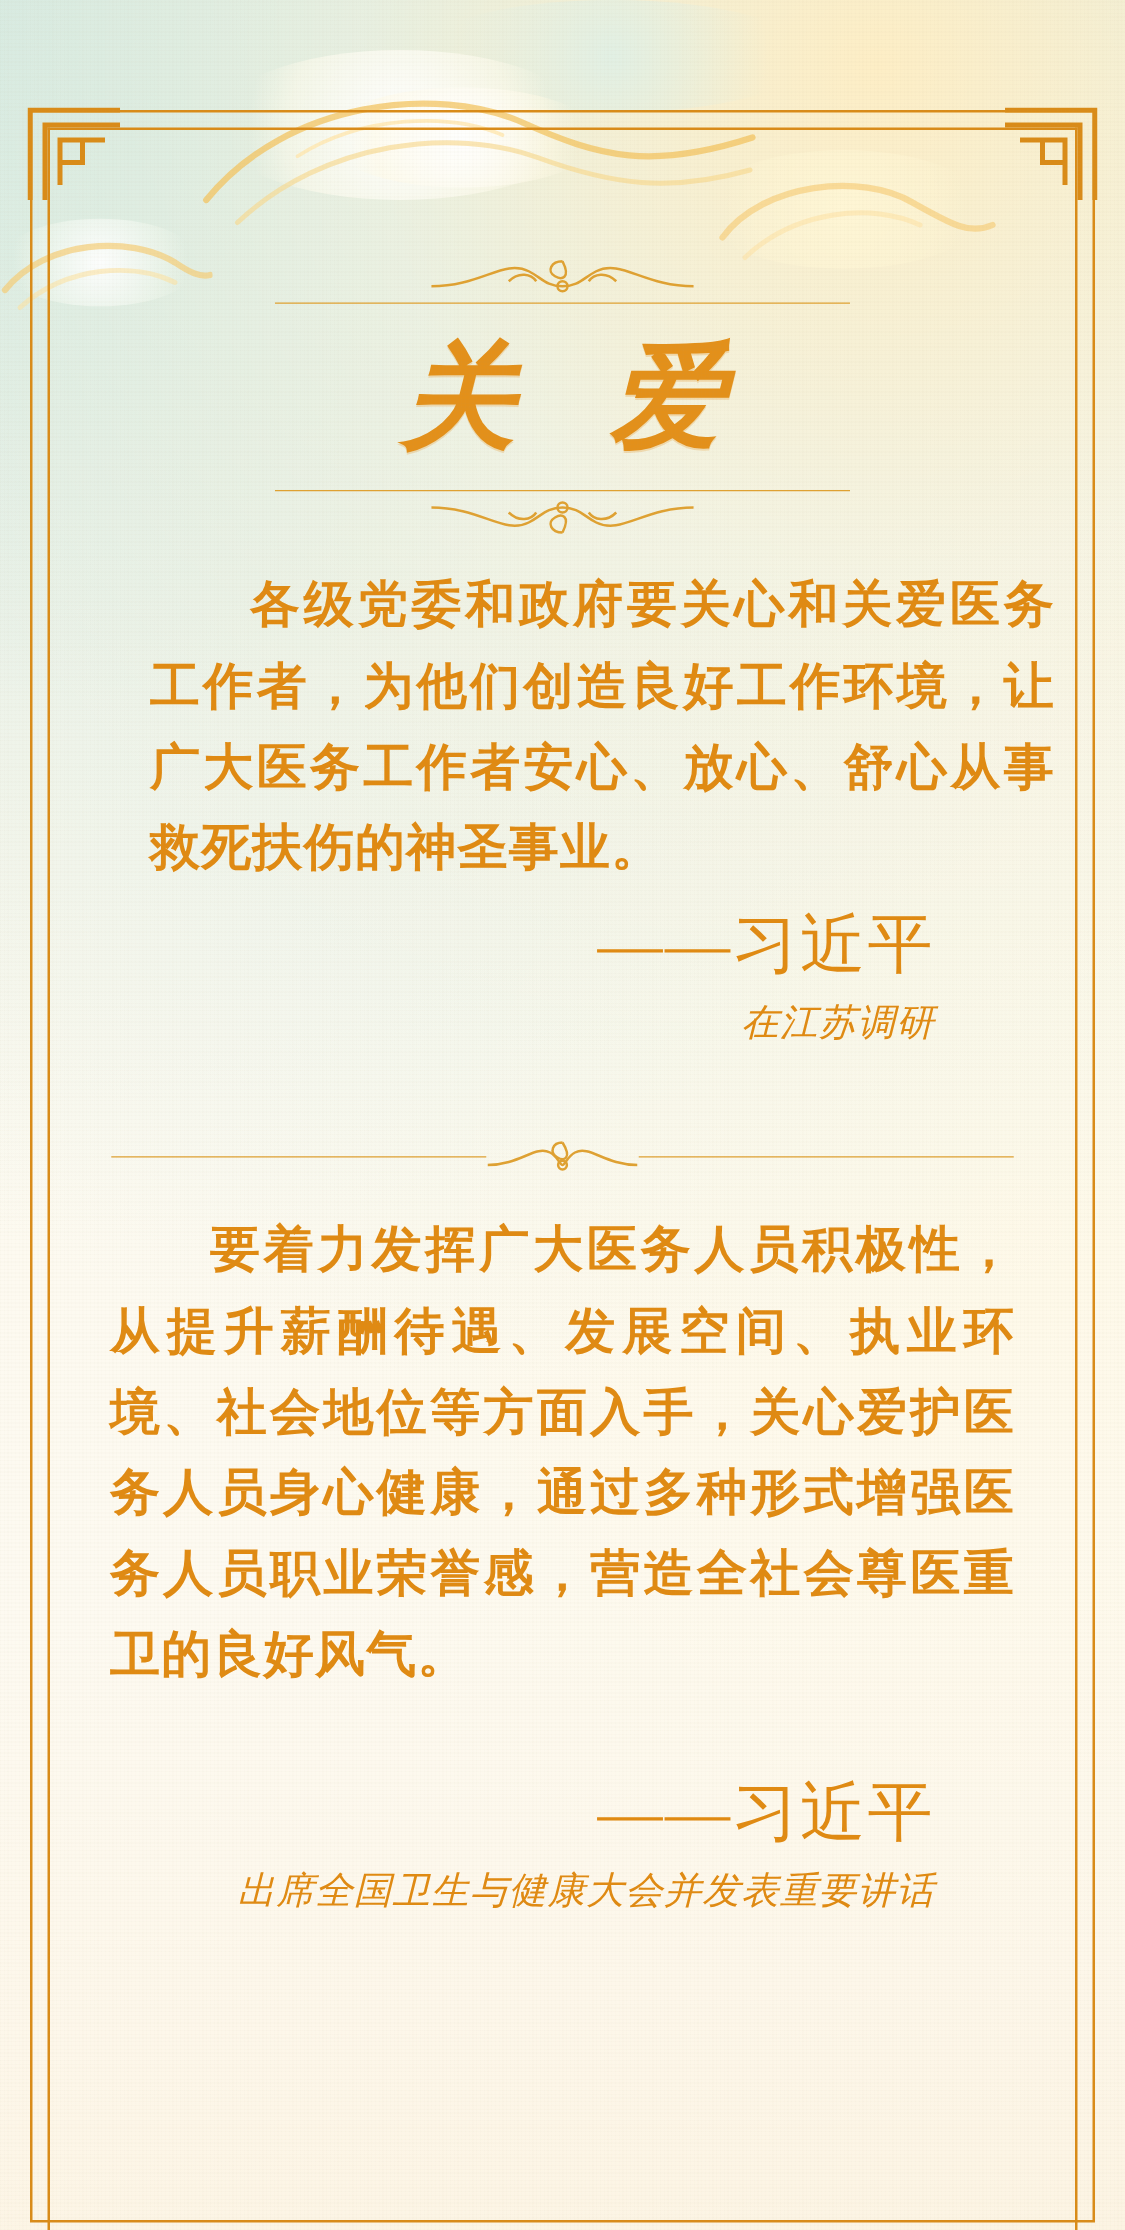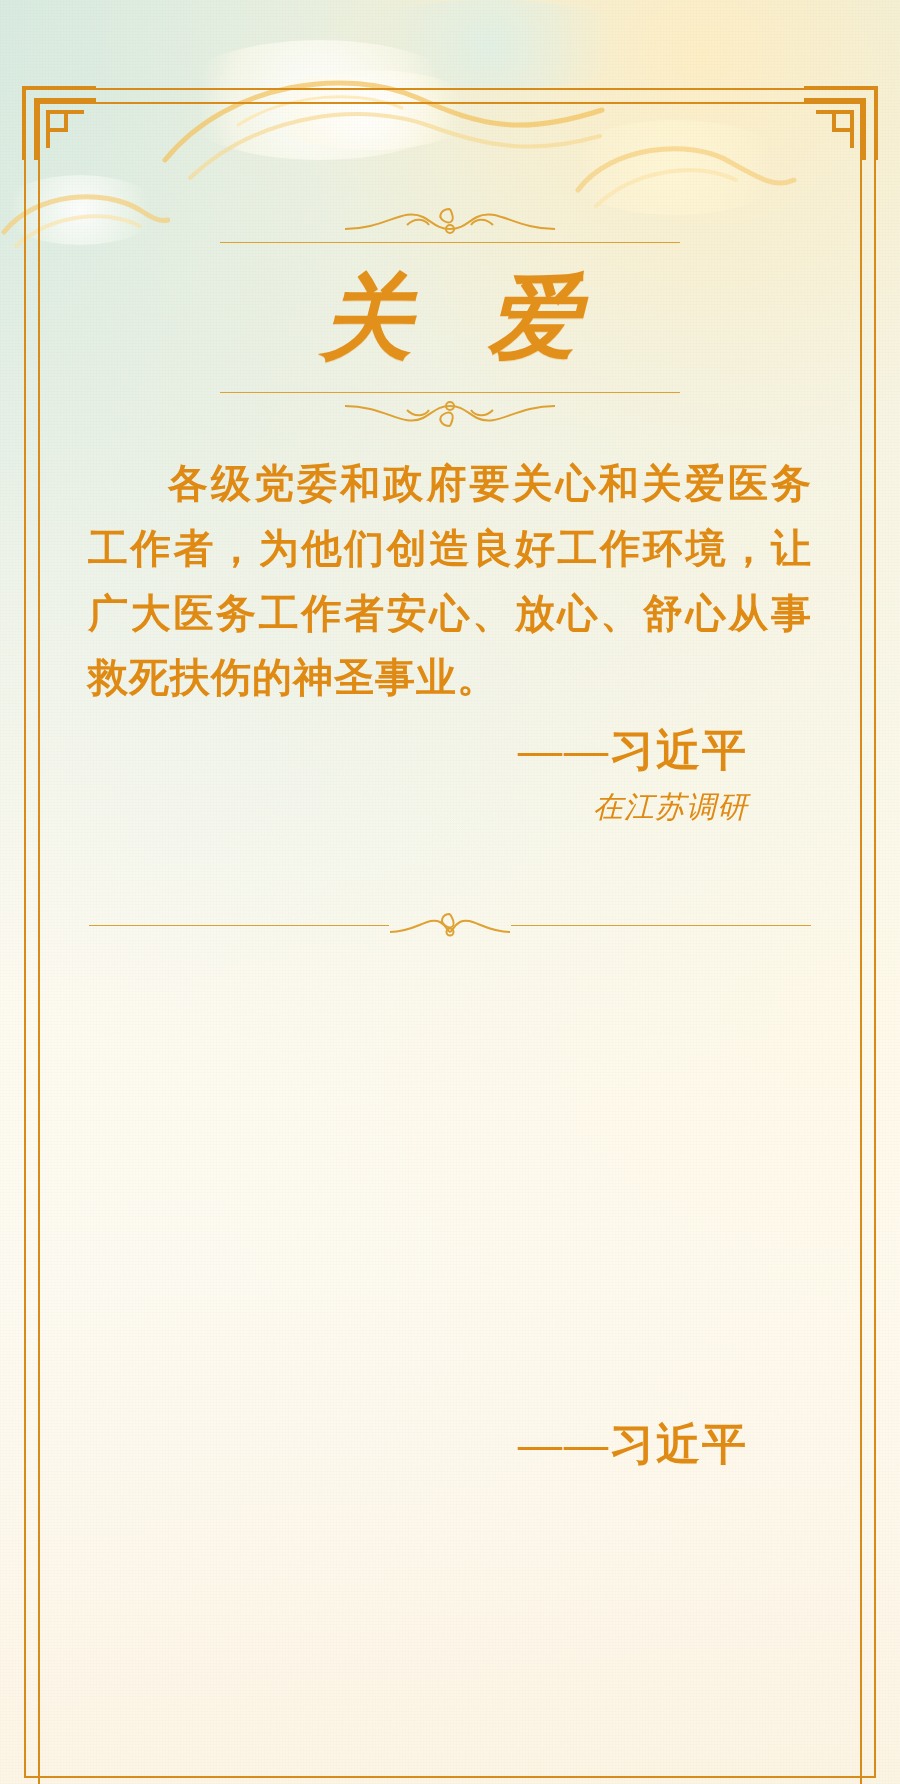--- a/index.html
+++ b/index.html
@@ -112,35 +112,35 @@
     width: 724px;
     color: #e08a12;
     font-weight: 700;
     font-size: 40px;
     line-height: 1.62;
     letter-spacing: 1px;
     text-align: justify;
     text-justify: inter-ideograph;
     text-indent: 80px;
   }
-  #quote1-body { top: 452px; }
+  #quote1-body { top: 452px; margin-left: 32px; }
   #quote2-body { top: 968px; }
 
   .attrib {
     position: absolute;
     width: 660px;
     left: 88px;
     text-align: right;
     color: #e08a12;
   }
   #attrib1 { top: 718px; }
   #attrib2 { top: 1412px; }
   .attrib .author {
-    font-size: 44px;
-    font-weight: 700;
+    font-size: 52px;
+    font-weight: 400;
     letter-spacing: 2px;
     line-height: 1.5;
   }
   .attrib .date {
     font-size: 30px;
     letter-spacing: 1px;
     line-height: 1.55;
     margin-top: 6px;
   }
   .attrib .occasion {
@@ -257,19 +257,21 @@
     <svg class="ornament" viewBox="0 0 120 34">
       <g fill="none" stroke="#dfa132" stroke-width="2">
         <path d="M0 24 C 26 24, 38 8, 50 14 C 56 17, 58 24, 60 24 C 62 24, 64 17, 70 14 C 82 8, 94 24, 120 24"></path>
         <path d="M60 6 C 52 6, 49 14, 56 18 C 61 21, 68 19, 60 6"></path>
         <circle cx="60" cy="24" r="3.5"></circle>
       </g>
     </svg>
     <div class="rule"></div>
   </div>
 
+  <div class="quote-body" id="quote2-body">要着力发挥广大医务人员积极性，从提升薪酬待遇、发展空间、执业环境、社会地位等方面入手，关心爱护医务人员身心健康，通过多种形式增强医务人员职业荣誉感，营造全社会尊医重卫的良好风气。</div>
 
   <div class="attrib" id="attrib2">
     <div class="author">——习近平</div>
+    <div class="occasion">出席全国卫生与健康大会并发表重要讲话</div>
   </div>
 
   <div class="paper-grain"></div>
 </div>
 
 </body></html>

